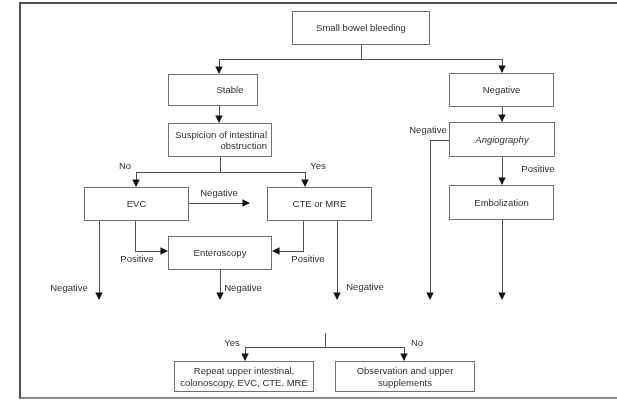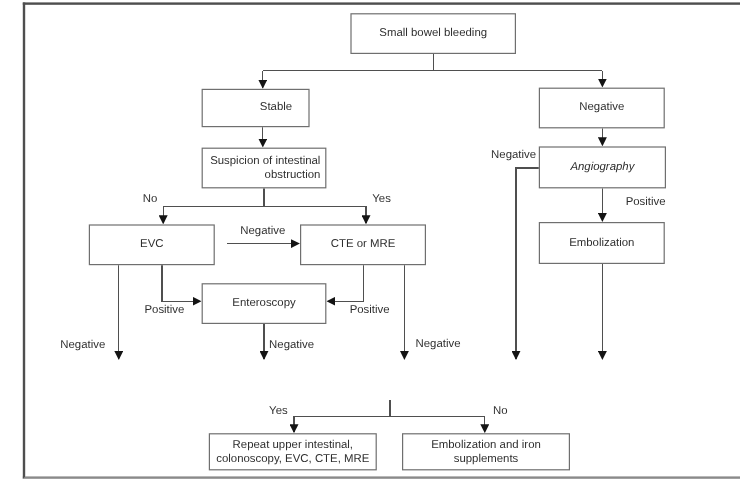--- a/index.html
+++ b/index.html
@@ -56,22 +56,22 @@
     line-height: 10px;
     color: #2e2e2e;
     white-space: nowrap;
     background: transparent;
   }
   
   #n-root        { left: 275px; top: 11px;  width: 138px; height: 34px; }
   #n-stable      { left: 151px; top: 74px;  width: 90px;  height: 32px; padding-left: 38px; }
   #n-unstable    { left: 432px; top: 73px;  width: 105px; height: 34px; }
   #n-suspicion   { left: 151px; top: 123px; width: 104px; height: 34px; text-align: right; }
-  #n-evc         { left: 57px;  top: 187px; width: 105px; height: 34px; }
-  #n-cte         { left: 233px; top: 187px; width: 105px; height: 34px; }
+  #n-evc         { left: 67px;  top: 187px; width: 105px; height: 34px; }
+  #n-cte         { left: 250px; top: 187px; width: 105px; height: 34px; }
   #n-entero      { left: 151px; top: 236px; width: 104px; height: 34px; }
   #n-angio       { left: 432px; top: 122px; width: 106px; height: 35px; font-style: italic; }
   #n-embol       { left: 432px; top: 185px; width: 105px; height: 35px; }
   #n-recur       { left: 67px;  top: 300px; width: 470px; height: 33px; }
   #n-repeat      { left: 157px; top: 361px; width: 140px; height: 31px; }
   #n-observe     { left: 318px; top: 361px; width: 140px; height: 31px; }
   
   #l-no-upper        { left: 108px; top: 161px; }
   #l-yes-upper       { left: 301px; top: 161px; }
   #l-neg-evc-cte     { left: 202px; top: 188px; }
@@ -136,21 +136,21 @@
   <div class="node" id="n-root">Small bowel bleeding</div>
   <div class="node" id="n-stable">Stable</div>
   <div class="node" id="n-unstable">Negative</div>
   <div class="node" id="n-suspicion">Suspicion of intestinal obstruction</div>
   <div class="node" id="n-evc">EVC</div>
   <div class="node" id="n-cte">CTE or MRE</div>
   <div class="node" id="n-entero">Enteroscopy</div>
   <div class="node" id="n-angio">Angiography</div>
   <div class="node" id="n-embol">Embolization</div>
   <div class="node" id="n-repeat">Repeat upper intestinal, colonoscopy, EVC, CTE, MRE</div>
-  <div class="node" id="n-observe">Embolization and iron supplements</div>
+  <div class="node" id="n-observe">Observation and upper supplements</div>
 
   <div class="edge-label" id="l-no-upper">No</div>
   <div class="edge-label" id="l-yes-upper">Yes</div>
   <div class="edge-label" id="l-neg-evc-cte">Negative</div>
   <div class="edge-label" id="l-pos-left">Positive</div>
   <div class="edge-label" id="l-pos-right">Positive</div>
   <div class="edge-label" id="l-neg-left">Negative</div>
   <div class="edge-label" id="l-neg-center">Negative</div>
   <div class="edge-label" id="l-neg-right">Negative</div>
   <div class="edge-label" id="l-neg-angio">Negative</div>

